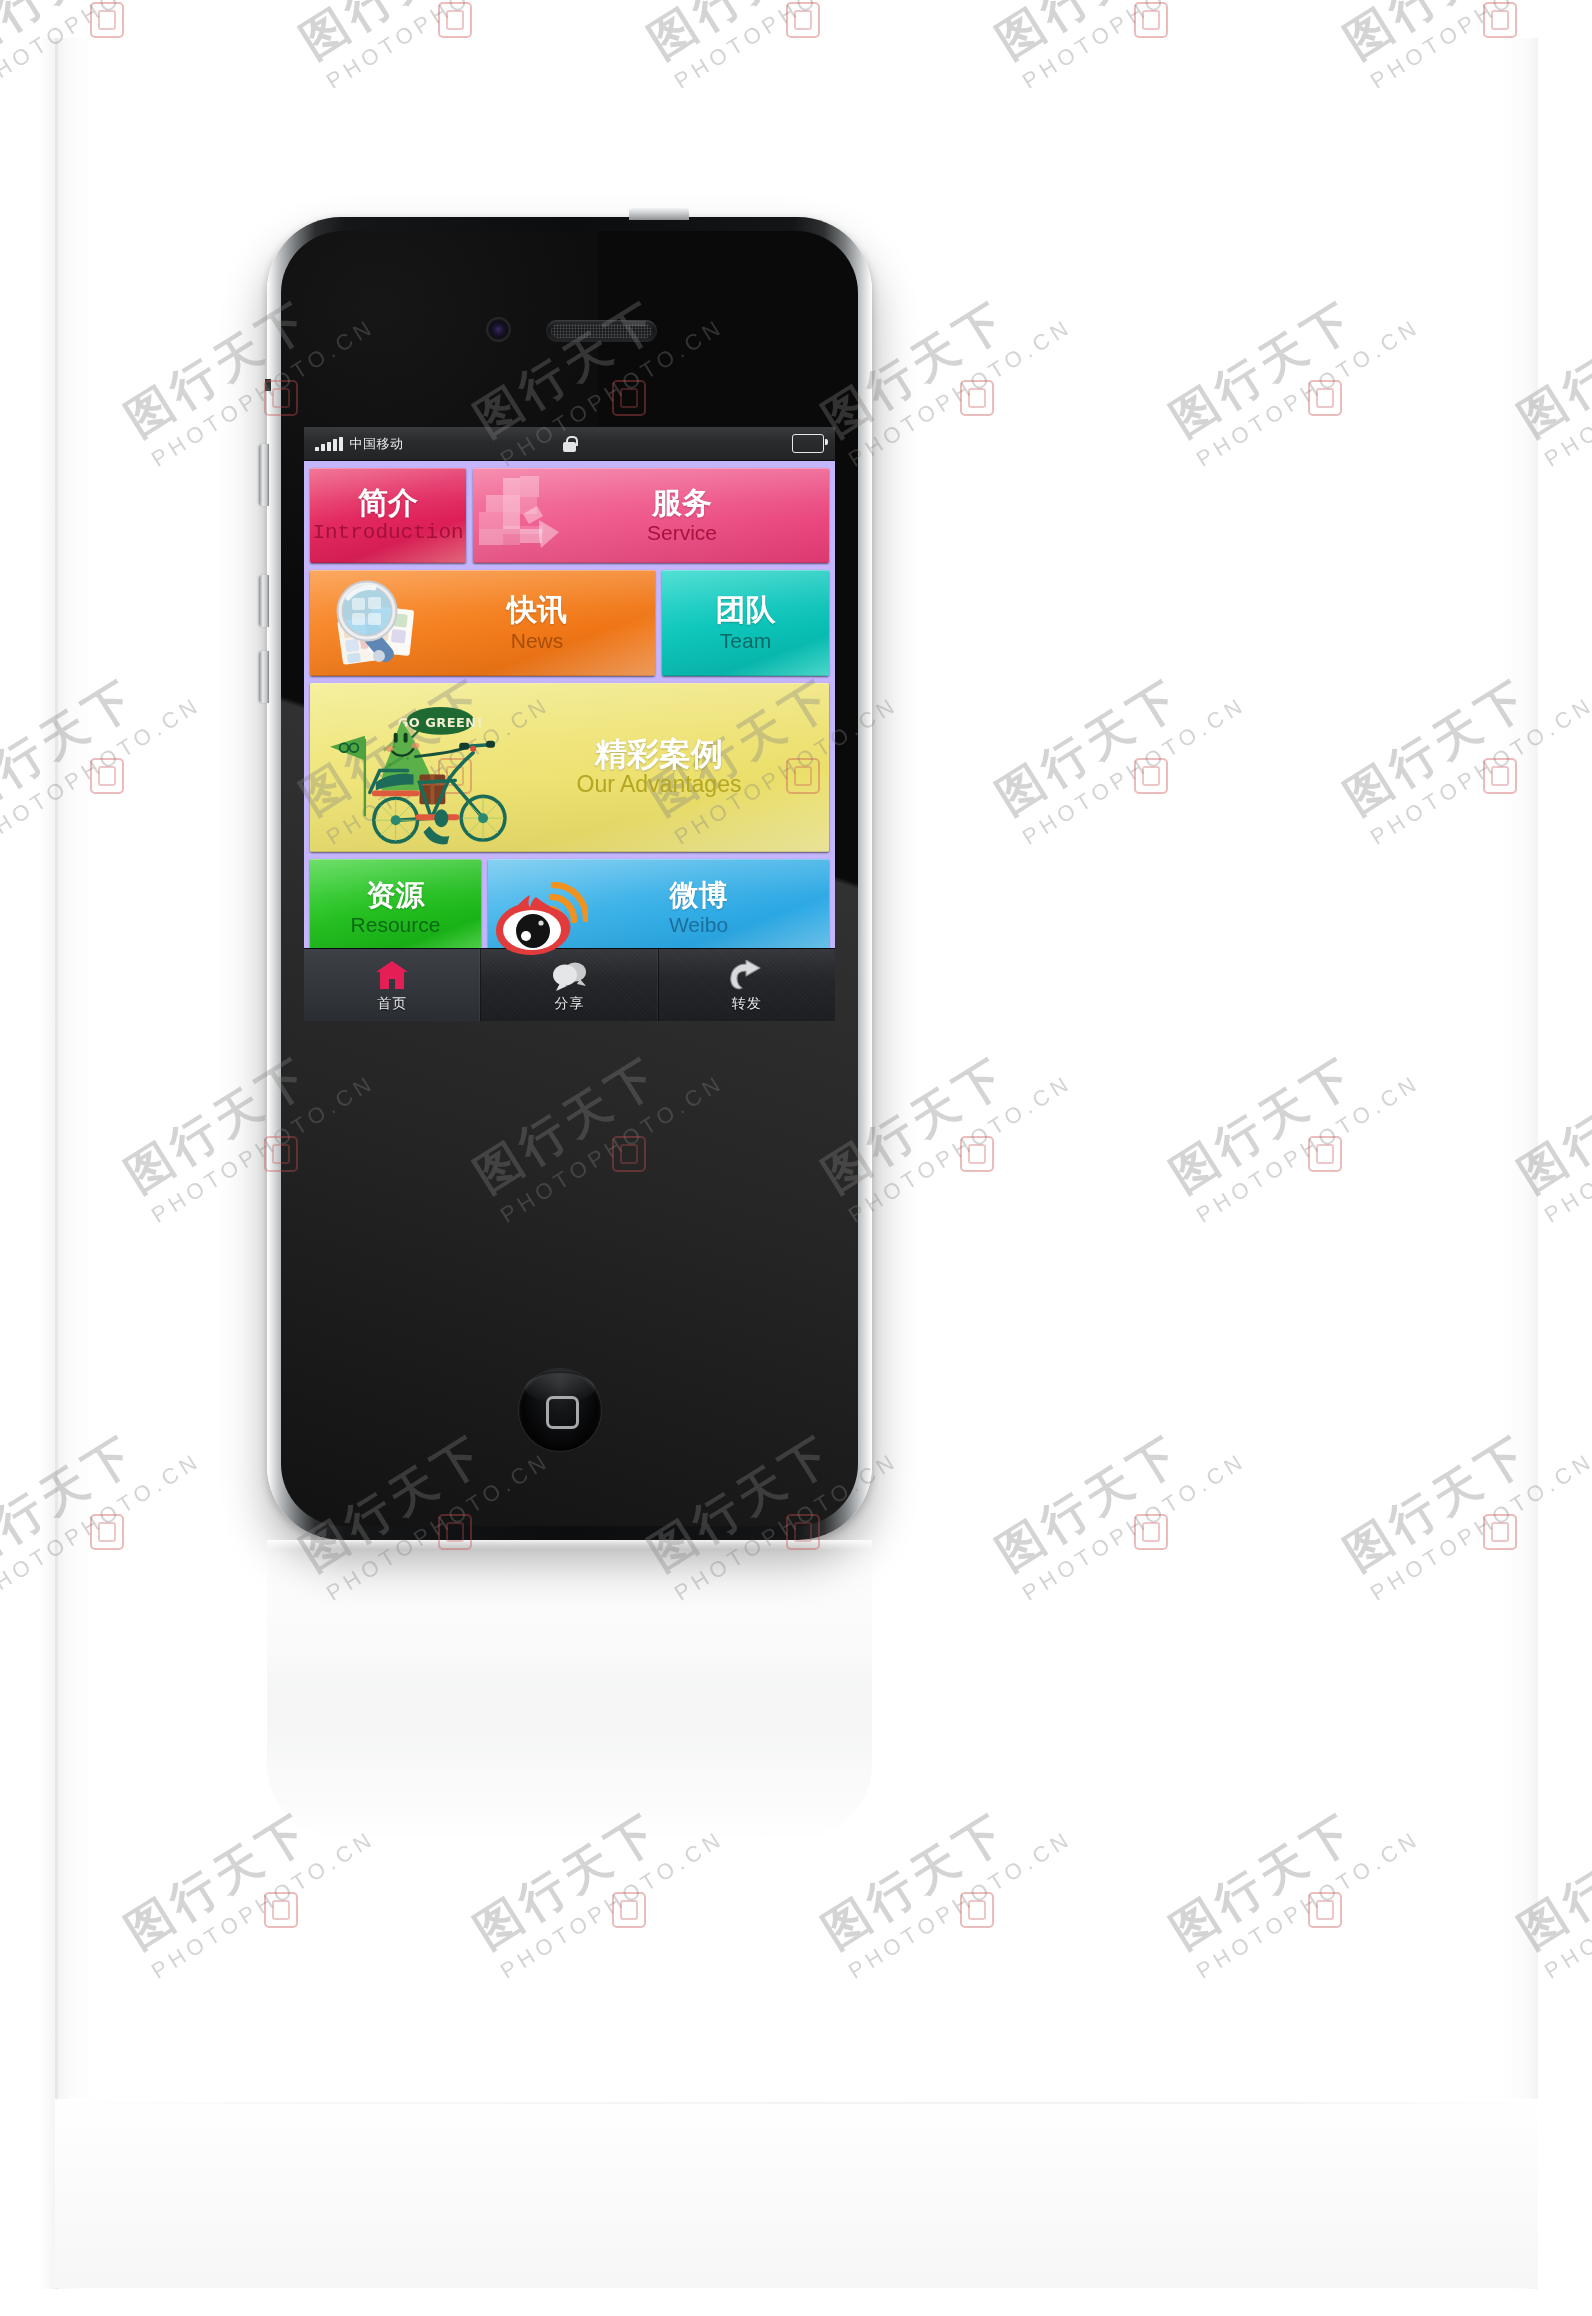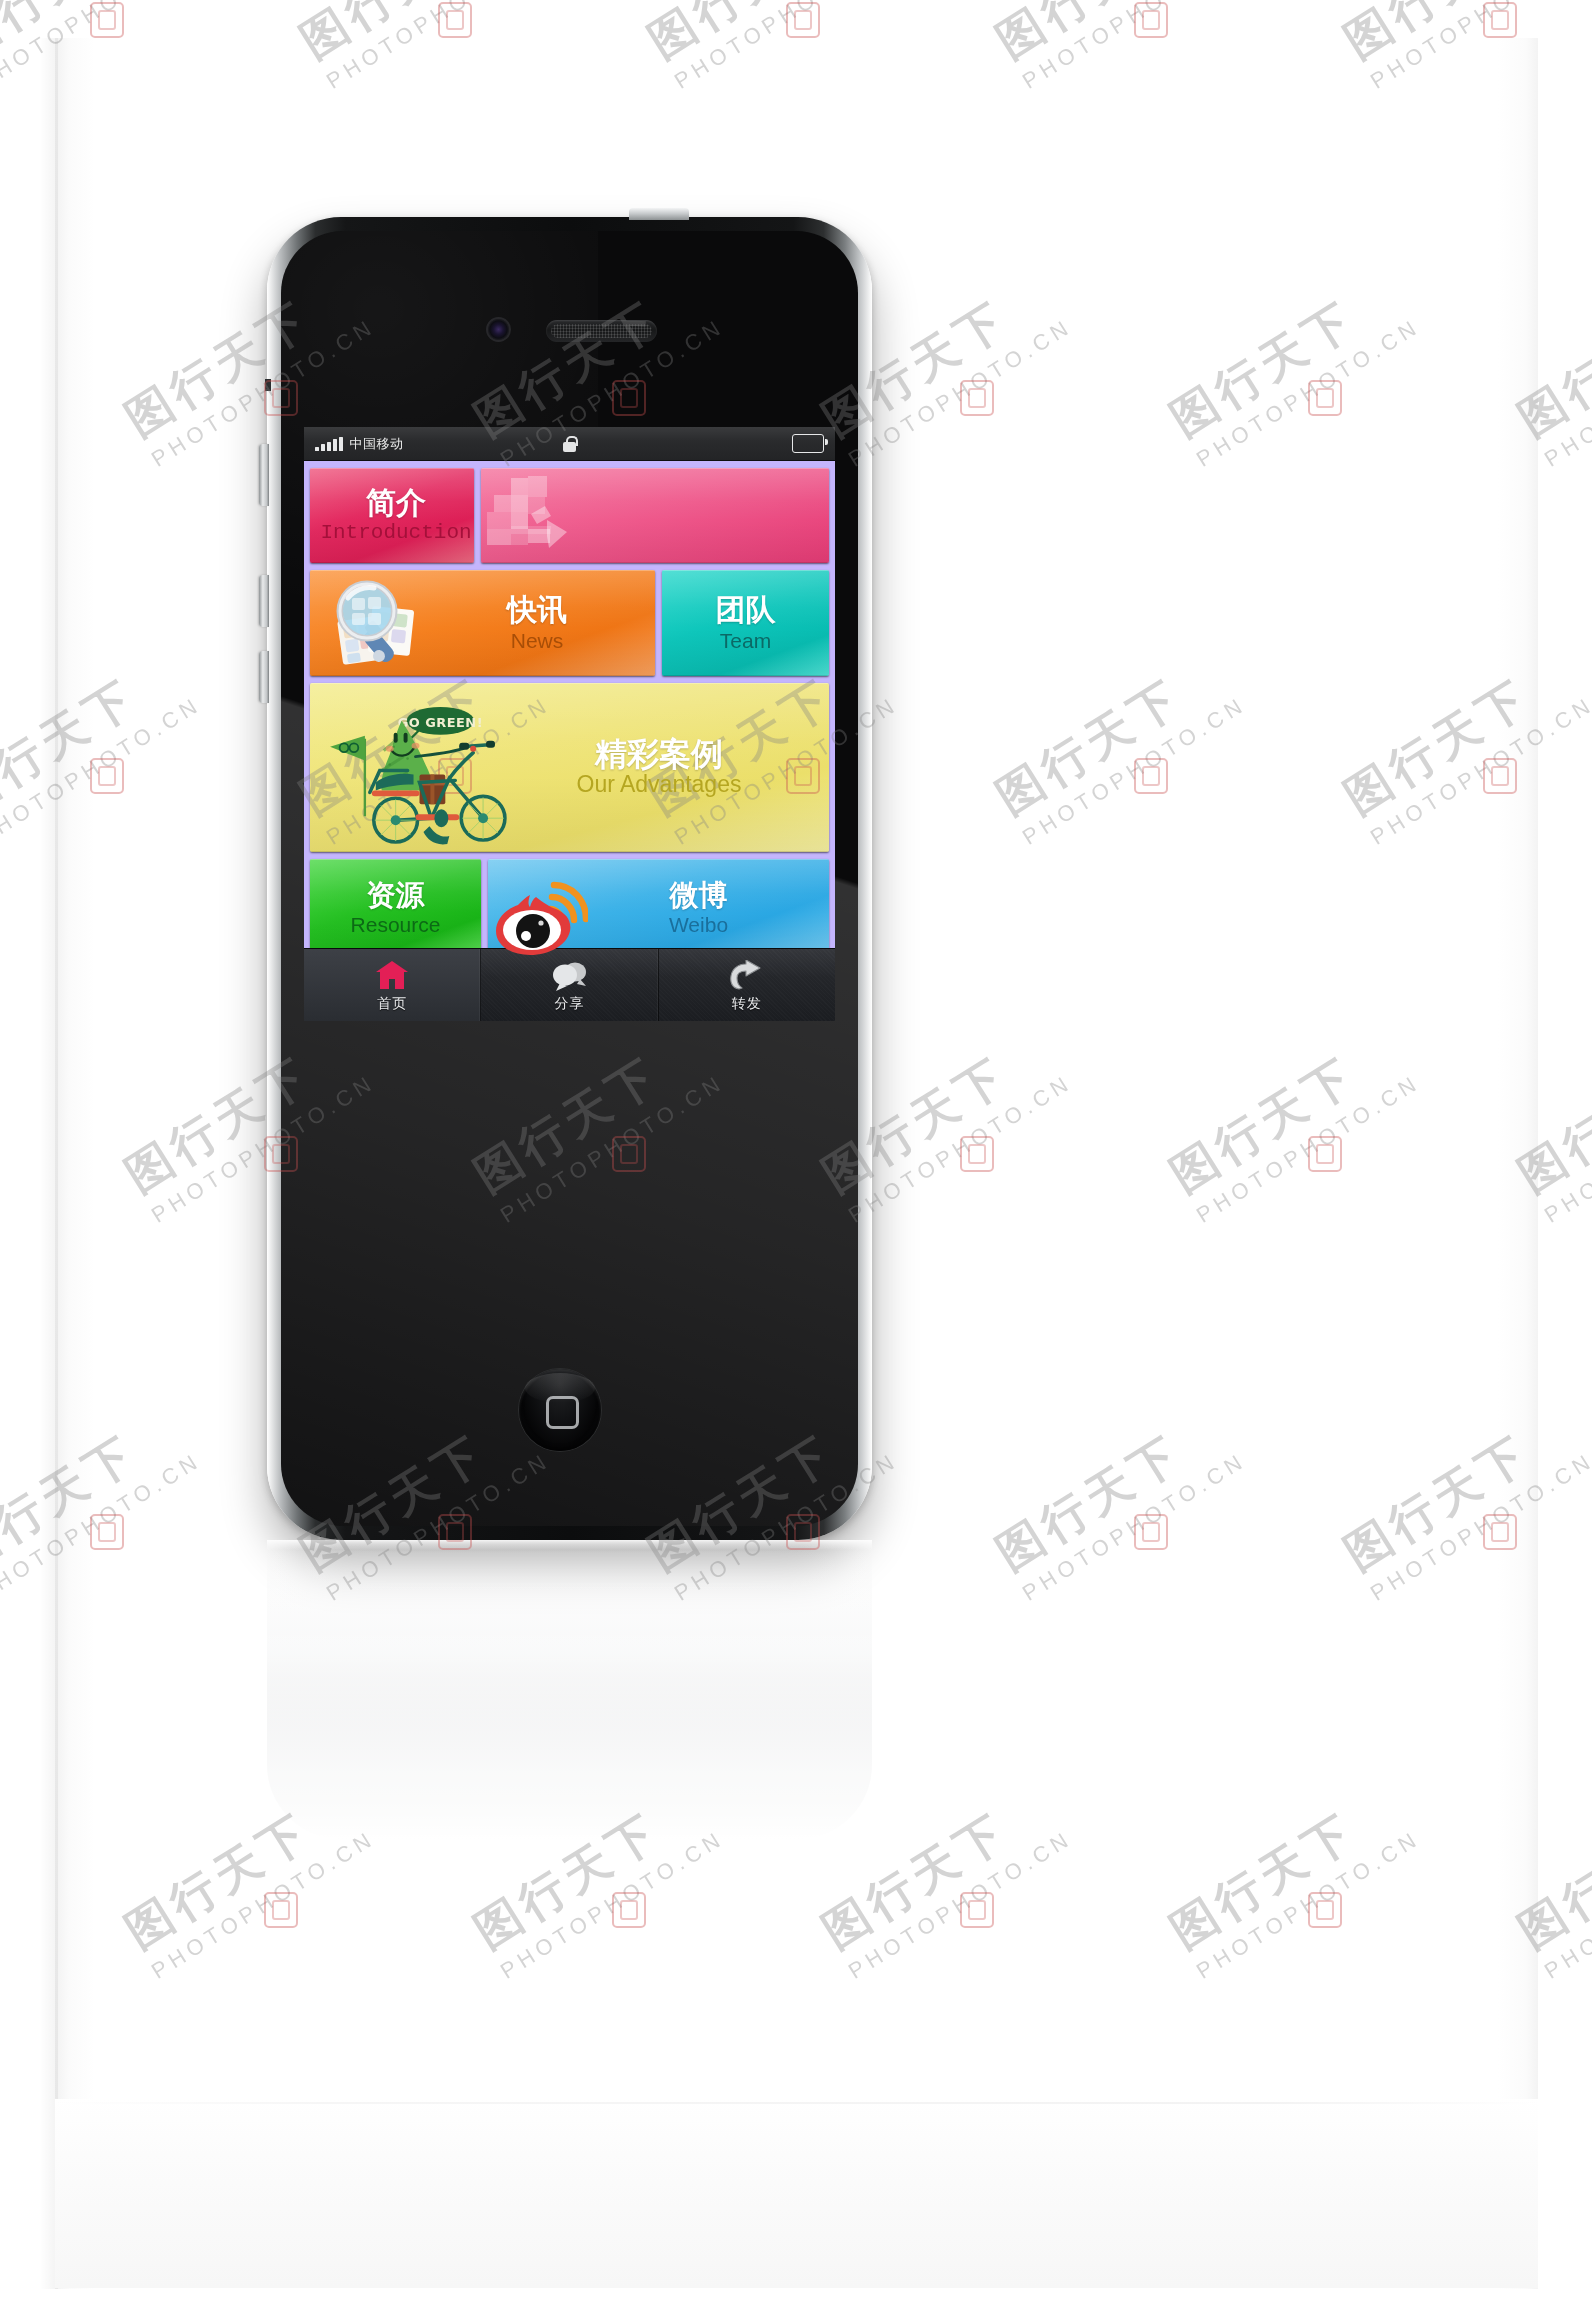--- a/index.html
+++ b/index.html
@@ -181,21 +181,21 @@
   }
   .tlabels{position:relative;z-index:3;text-align:center;width:100%;}
   .t-cn{
     color:#ffffff;font-weight:700;line-height:1.05;
     text-shadow:0 1px 2px rgba(0,0,0,.22);
     font-family:"DejaVu Sans","Liberation Sans",sans-serif;
   }
   .t-en{line-height:1.1;margin-top:3px;font-weight:400;}
 
   
-  .t-intro{width:156px;height:95px;background:linear-gradient(160deg,#ef5a80 0%,#e32a60 42%,#dd1f56 70%,#ec6b82 100%);padding-left:8px;}
+  .t-intro{width:156px;height:95px;background:linear-gradient(160deg,#ef5a80 0%,#e32a60 42%,#dd1f56 70%,#ec6b82 100%);}
   .t-intro .t-cn{font-size:30px;}
   .t-intro .t-en{font-size:21px;color:#a4103a;font-family:Liberation Mono, monospace;}
   .t-service{flex:1;height:95px;background:linear-gradient(160deg,#f4769f 0%,#ef5b8d 45%,#e63c76 100%);}
   .t-service .tlabels{padding-left:62px;}
   .t-service .t-cn{font-size:30px;}
   .t-service .t-en{font-size:21px;color:#a8123f;}
 
   
   .t-news{width:345px;height:106px;background:linear-gradient(160deg,#fb9640 0%,#f5801f 45%,#ef7515 72%,#f9a260 100%);justify-content:flex-end;}
   .t-news .tlabels{padding-left:109px;}
@@ -338,20 +338,24 @@
                 <rect x="0" y="38" width="24" height="17" opacity=".22"></rect>
                 <rect x="24" y="38" width="17" height="17" opacity=".40"></rect>
                 <rect x="0" y="55" width="24" height="16" opacity=".32"></rect>
                 <rect x="24" y="55" width="17" height="16" opacity=".20"></rect>
                 <rect x="41" y="55" width="22" height="14" opacity=".36"></rect>
                 <rect x="24" y="52" width="40" height="8" opacity=".16"></rect>
                 <polygon points="44,40 58,32 64,42 50,50" opacity=".38"></polygon>
                 <polygon points="60,46 80,58 62,74 60,62" opacity=".40"></polygon>
               </g>
             </svg>
+            <div class="tlabels">
+              <div class="t-cn">服务</div>
+              <div class="t-en">Service</div>
+            </div>
           </div>
         </div>
 
         <div class="trow">
           <div class="tile t-news">
             <div class="sheen"></div>
               <div class="edge"></div>
             <svg style="position:absolute;left:16px;top:8px;width:92px;height:92px;z-index:2;" viewBox="0 0 92 92">
               <g>
                 <rect x="14" y="40" width="46" height="44" rx="3" fill="#f7f4ee" transform="rotate(-8 37 62)"></rect>

